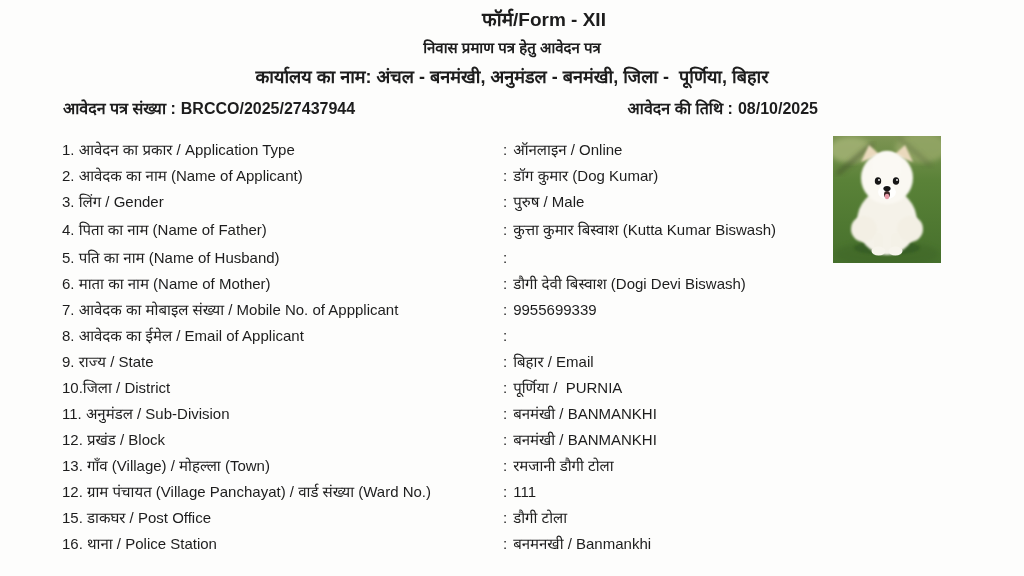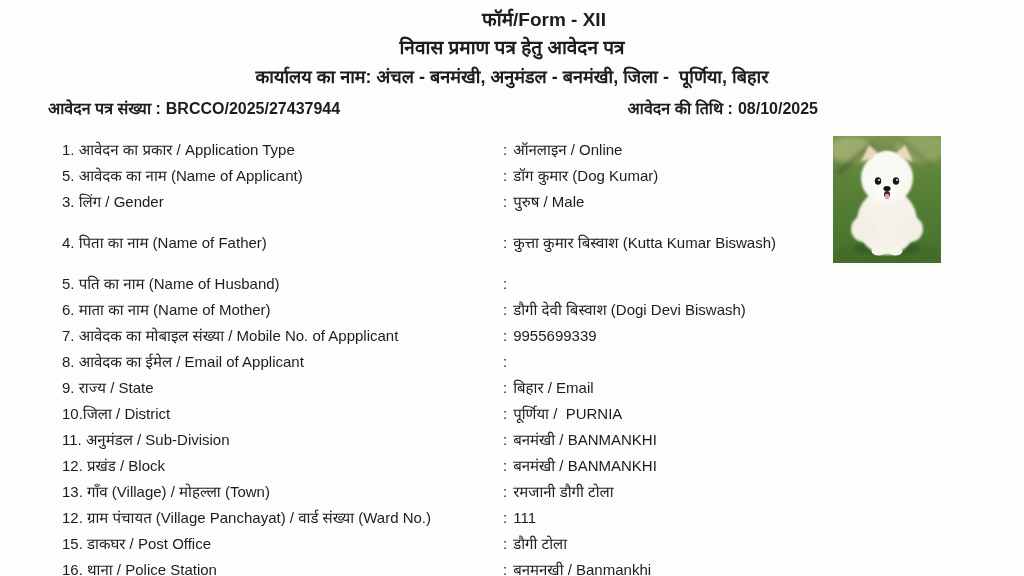--- a/index.html
+++ b/index.html
@@ -3,29 +3,29 @@
 <meta charset="utf-8">
 <style>
   html,body{margin:0;padding:0;background:#e9e9e9;}
   .page{
     position:relative;width:1024px;height:576px;overflow:hidden;
     background:#fdfdfc;color:#1d1d1d;
     font-family:"Liberation Sans","DejaVu Sans",sans-serif;
   }
   .hline{position:absolute;left:0;width:100%;text-align:center;font-weight:700;line-height:28px;white-space:pre-wrap;}
   .title{top:6px;font-size:19px;margin-left:32px;}
-  .subtitle{top:34px;font-size:19px;}
+  .subtitle{top:34px;font-size:15px;}
   .office{top:63px;font-size:18px;}
-  .meta-row{position:absolute;top:97px;left:48px;right:206px;height:24px;font-size:16px;font-weight:700;line-height:24px;}
+  .meta-row{position:absolute;top:97px;left:63px;right:206px;height:24px;font-size:16px;font-weight:700;line-height:24px;}
   .app-no{position:absolute;left:0;top:0;white-space:nowrap;}
   .app-date{position:absolute;right:0;top:0;white-space:nowrap;margin-left:14px;}
   .meta-row .val{margin-left:5px;}
   .fields{position:absolute;top:137px;left:62px;width:770px;font-size:15px;}
   .row{display:flex;height:26px;line-height:26px;}
-  .row.gap{margin-top:15px;}
+  .row.gap{margin-top:2px;}
   .label{width:441px;flex:0 0 441px;white-space:nowrap;}
   .value{flex:1;display:flex;white-space:pre-wrap;}
   .colon{margin-right:6px;}
   .vtext{white-space:pre-wrap;}
   .photo{position:absolute;left:833px;top:136px;width:108px;height:127px;}
   .photo svg{display:block;width:100%;height:100%;}
 </style>
 </head>
 <body>
 
@@ -39,21 +39,21 @@
     <div class="app-no"><span>आवेदन पत्र संख्या :</span><span class="val">BRCCO/2025/27437944</span></div>
     <div class="app-date"><span>आवेदन की तिथि :</span><span class="val">08/10/2025</span></div>
   </div>
 
   <div class="fields">
     <div class="row">
       <div class="label">1. आवेदन का प्रकार / Application Type</div>
       <div class="value"><span class="colon">:</span><span class="vtext">ऑनलाइन / Online</span></div>
     </div>
     <div class="row">
-      <div class="label">5. आवेदक का नाम (Name of Applicant)</div>
+      <div class="label">2. आवेदक का नाम (Name of Applicant)</div>
       <div class="value"><span class="colon">:</span><span class="vtext">डॉग कुमार (Dog Kumar)</span></div>
     </div>
     <div class="row">
       <div class="label">3. लिंग / Gender</div>
       <div class="value"><span class="colon">:</span><span class="vtext">पुरुष / Male</span></div>
     </div>
     <div class="row gap">
       <div class="label">4. पिता का नाम (Name of Father)</div>
       <div class="value"><span class="colon">:</span><span class="vtext">कुत्ता कुमार बिस्वाश (Kutta Kumar Biswash)</span></div>
     </div>

